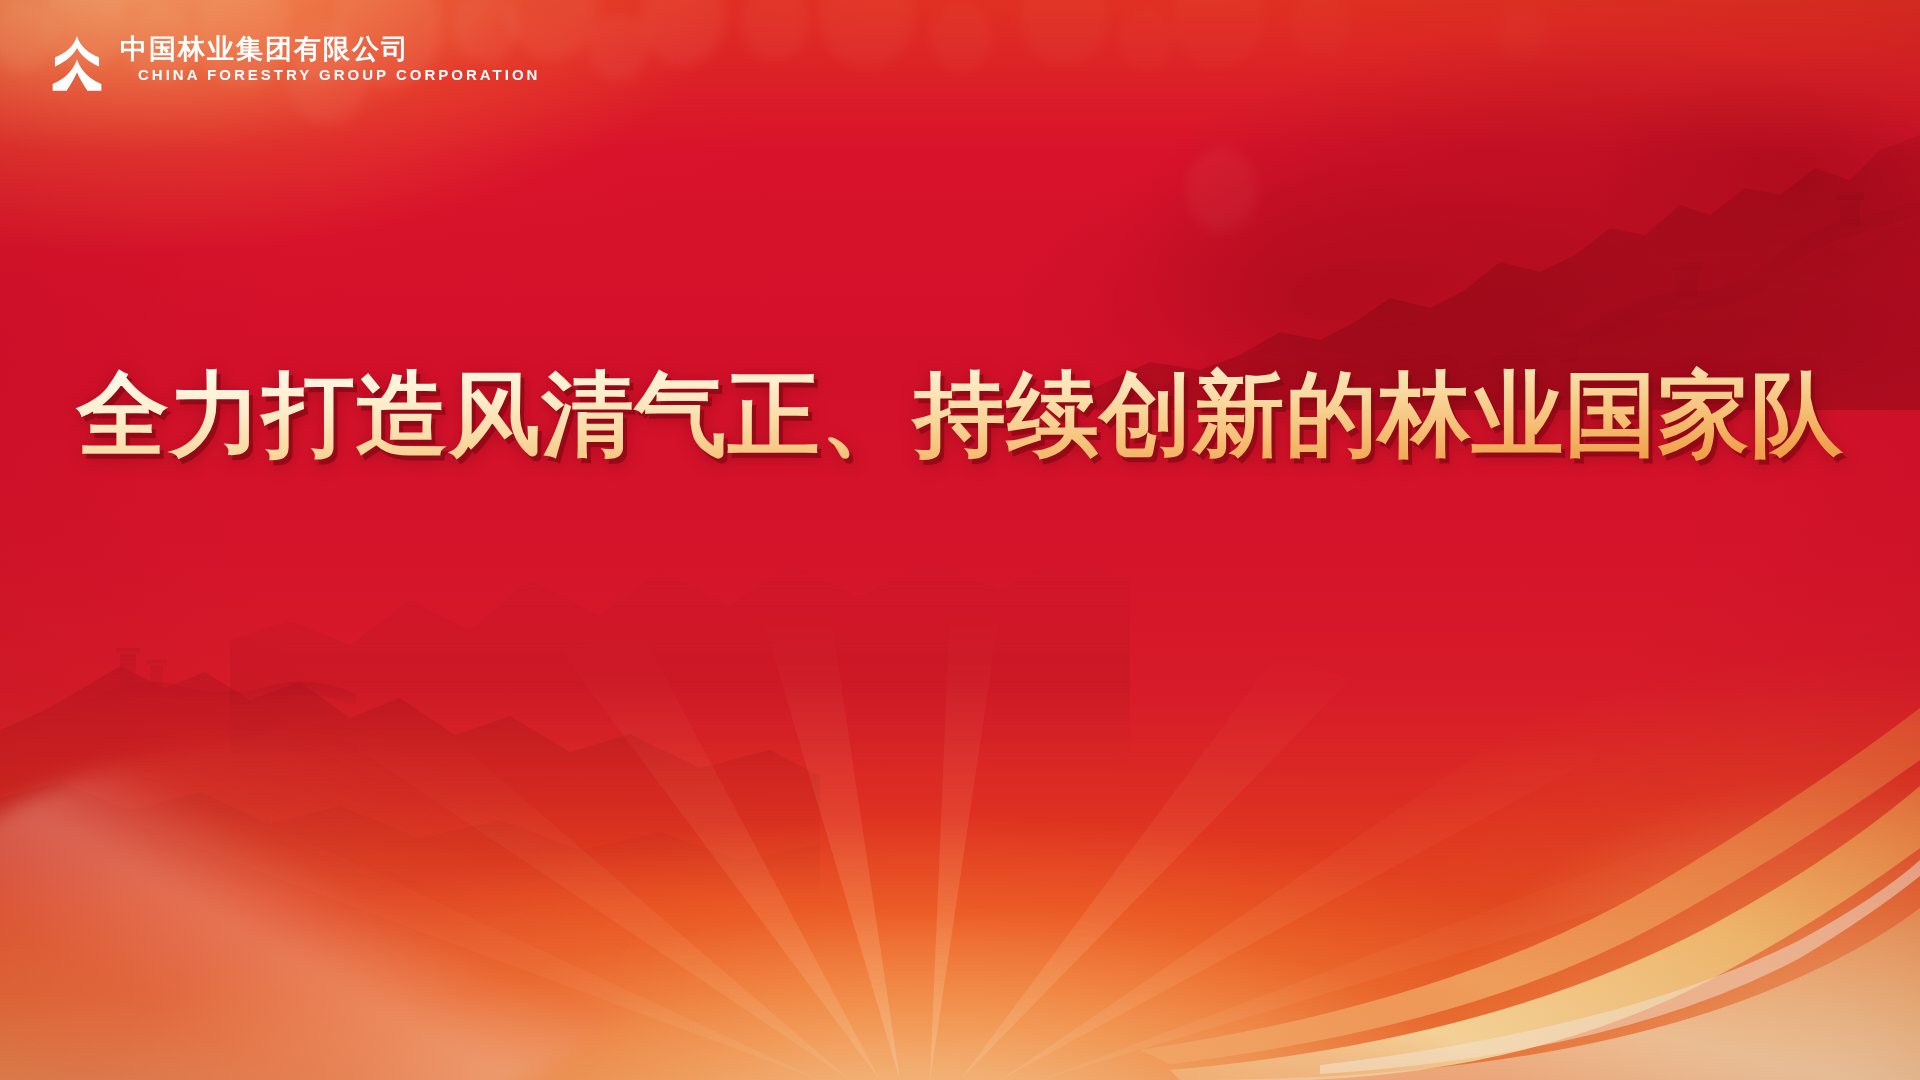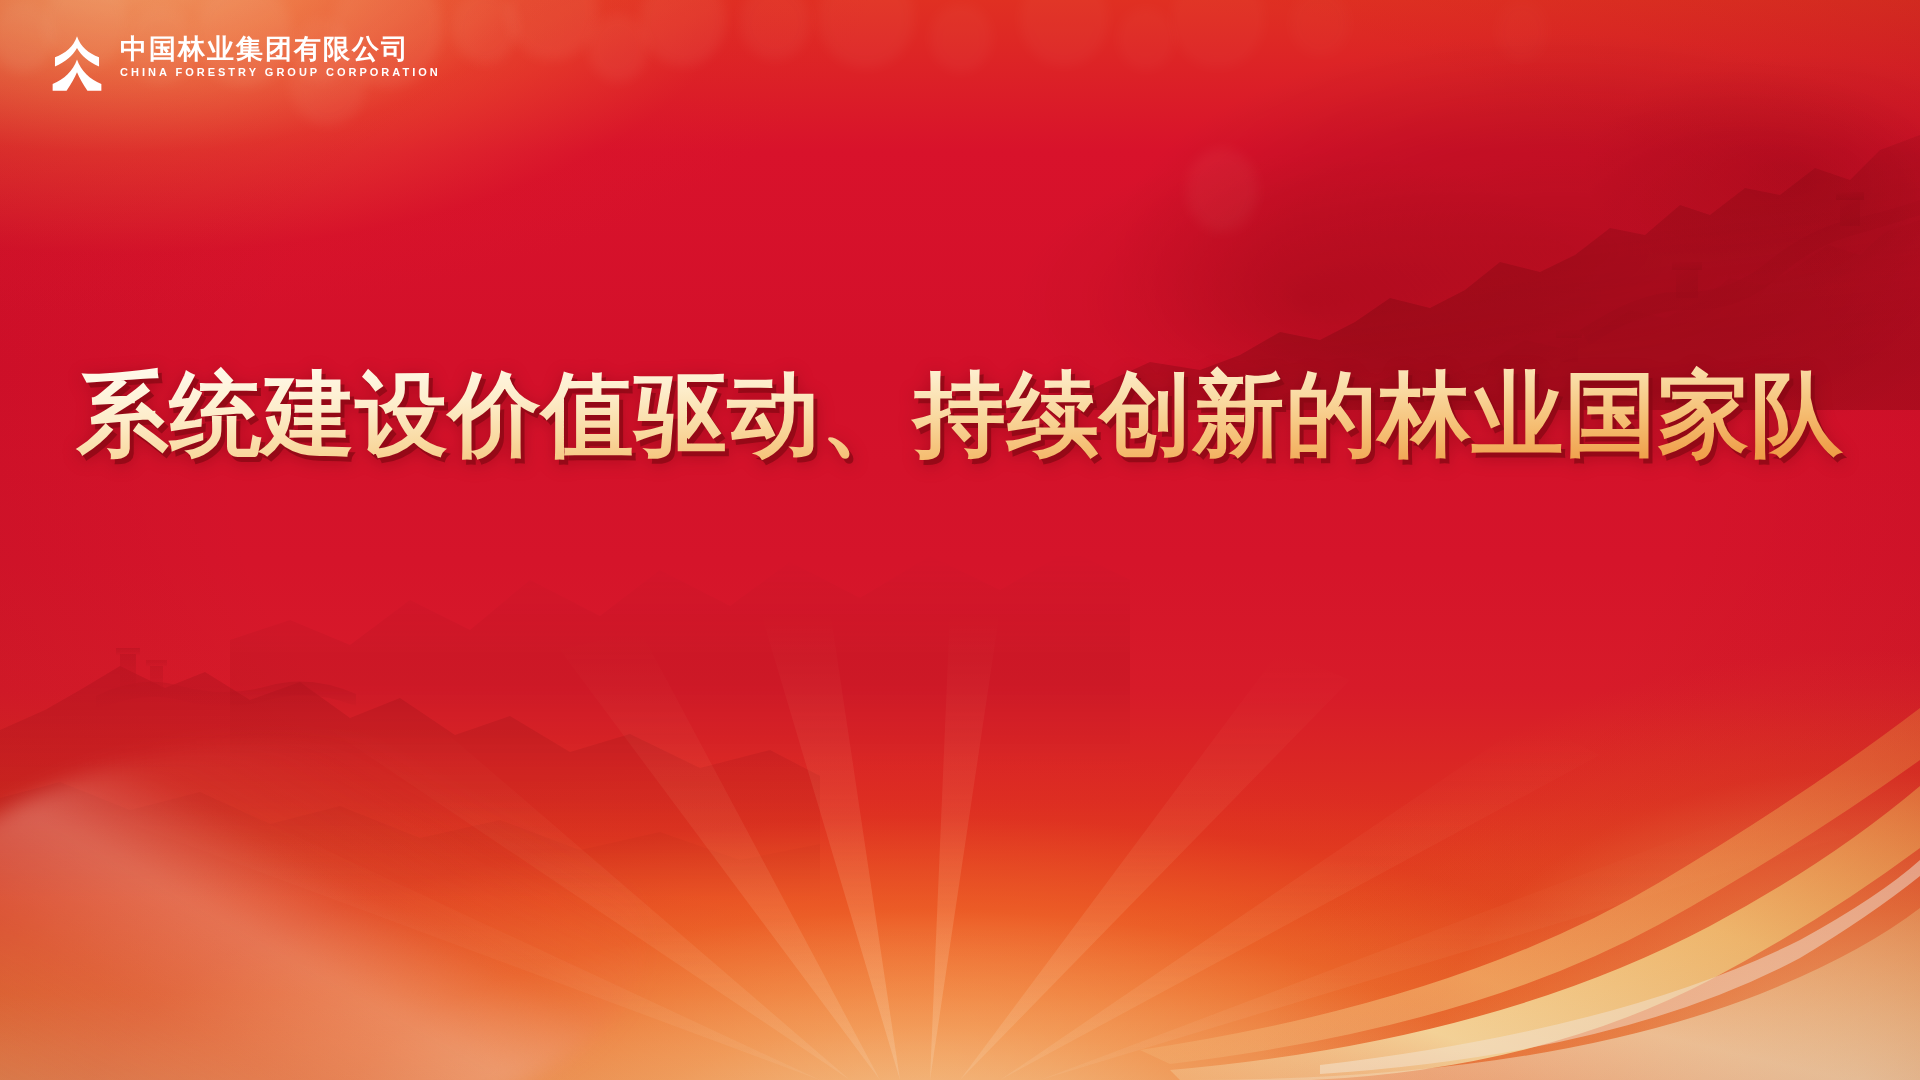--- a/index.html
+++ b/index.html
@@ -186,27 +186,28 @@
   .logo-cn {
     font-size: 27px;
     line-height: 1;
     font-weight: 700;
     color: #ffffff;
     letter-spacing: 2px;
     white-space: nowrap;
     font-family: "DejaVu Sans", "Liberation Sans", sans-serif;
   }
   .logo-en {
-    font-size: 11px;
+    font-size: 15px;
     line-height: 1;
     font-weight: 600;
     color: #ffffff;
     letter-spacing: 3.0px;
     white-space: nowrap;
     font-family: "Liberation Sans", "DejaVu Sans", sans-serif;
+    margin-left: 18px;
   }
 
   
   .headline {
     position: absolute;
     left: 0;
     right: 0;
     top: 352px;
     z-index: 5;
     text-align: center;
@@ -408,16 +409,16 @@
                  C 72 78, 57 64, 50 44 Z"></path>
       </g>
     </svg>
     <div class="logo-text-wrap">
       <div class="logo-cn" data-interactable="false">中国林业集团有限公司</div>
       <div class="logo-en" data-interactable="false">CHINA FORESTRY GROUP CORPORATION</div>
     </div>
   </div>
 
   <div class="headline" data-interactable="false">
-    <span class="hl-line" data-interactable="false">系统建设价值驱动、持续创新的林业国家队</span>
+    <span class="hl-line" data-interactable="false">全力打造风清气正、持续创新的林业国家队</span>
   </div>
 
 </div>
 
 </body></html>

